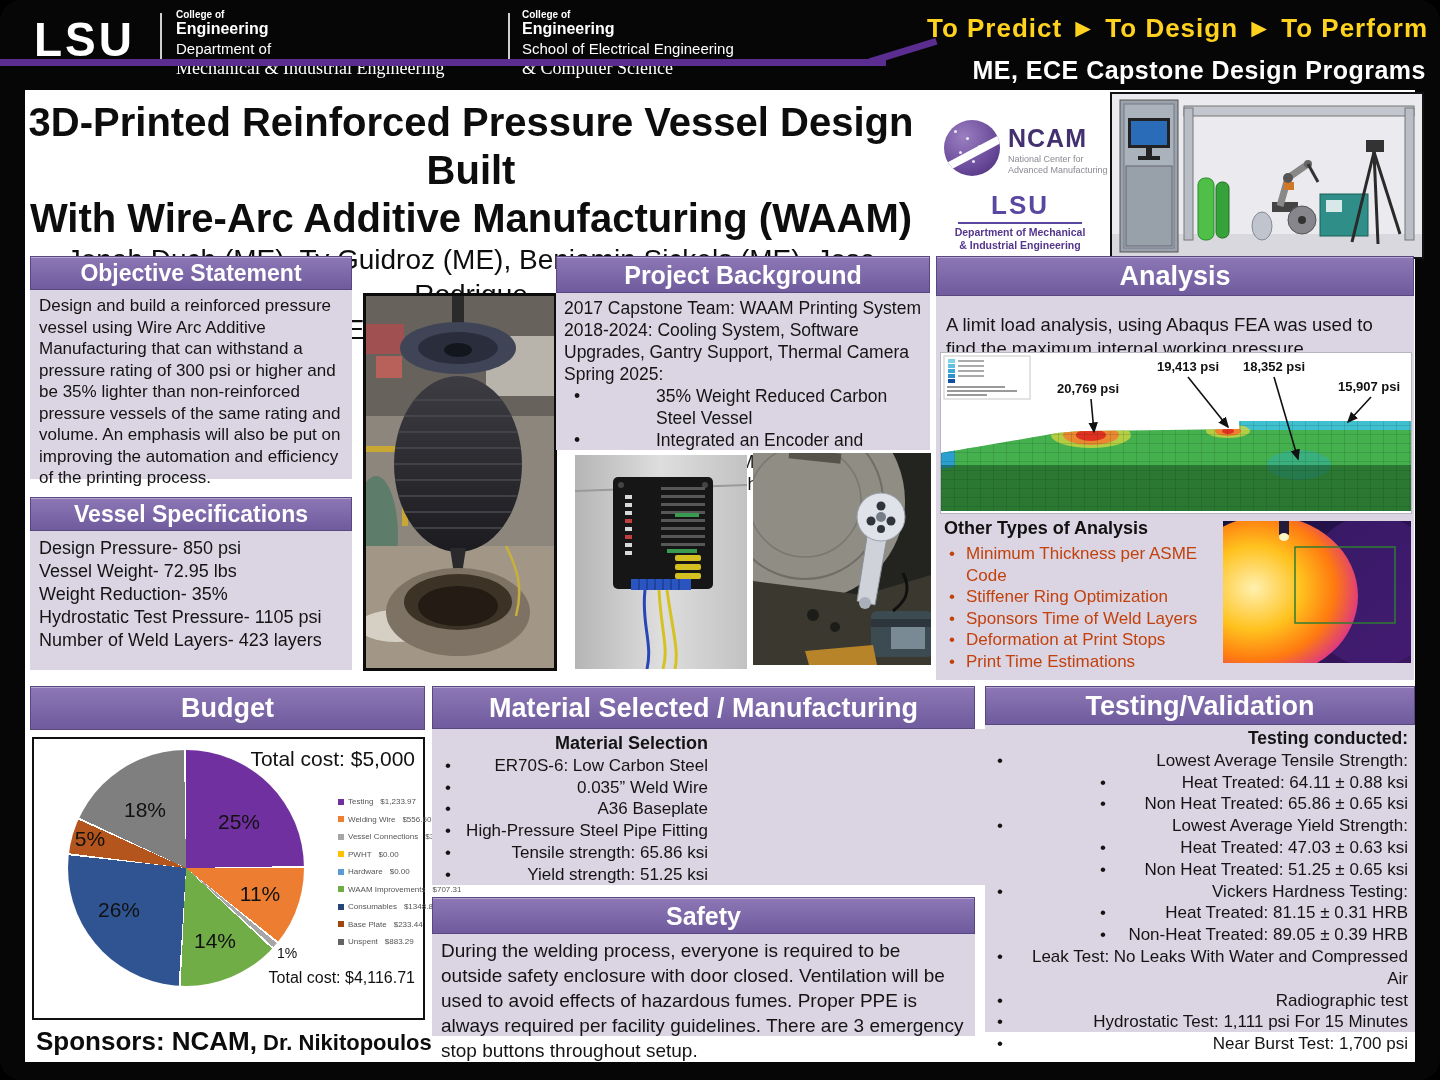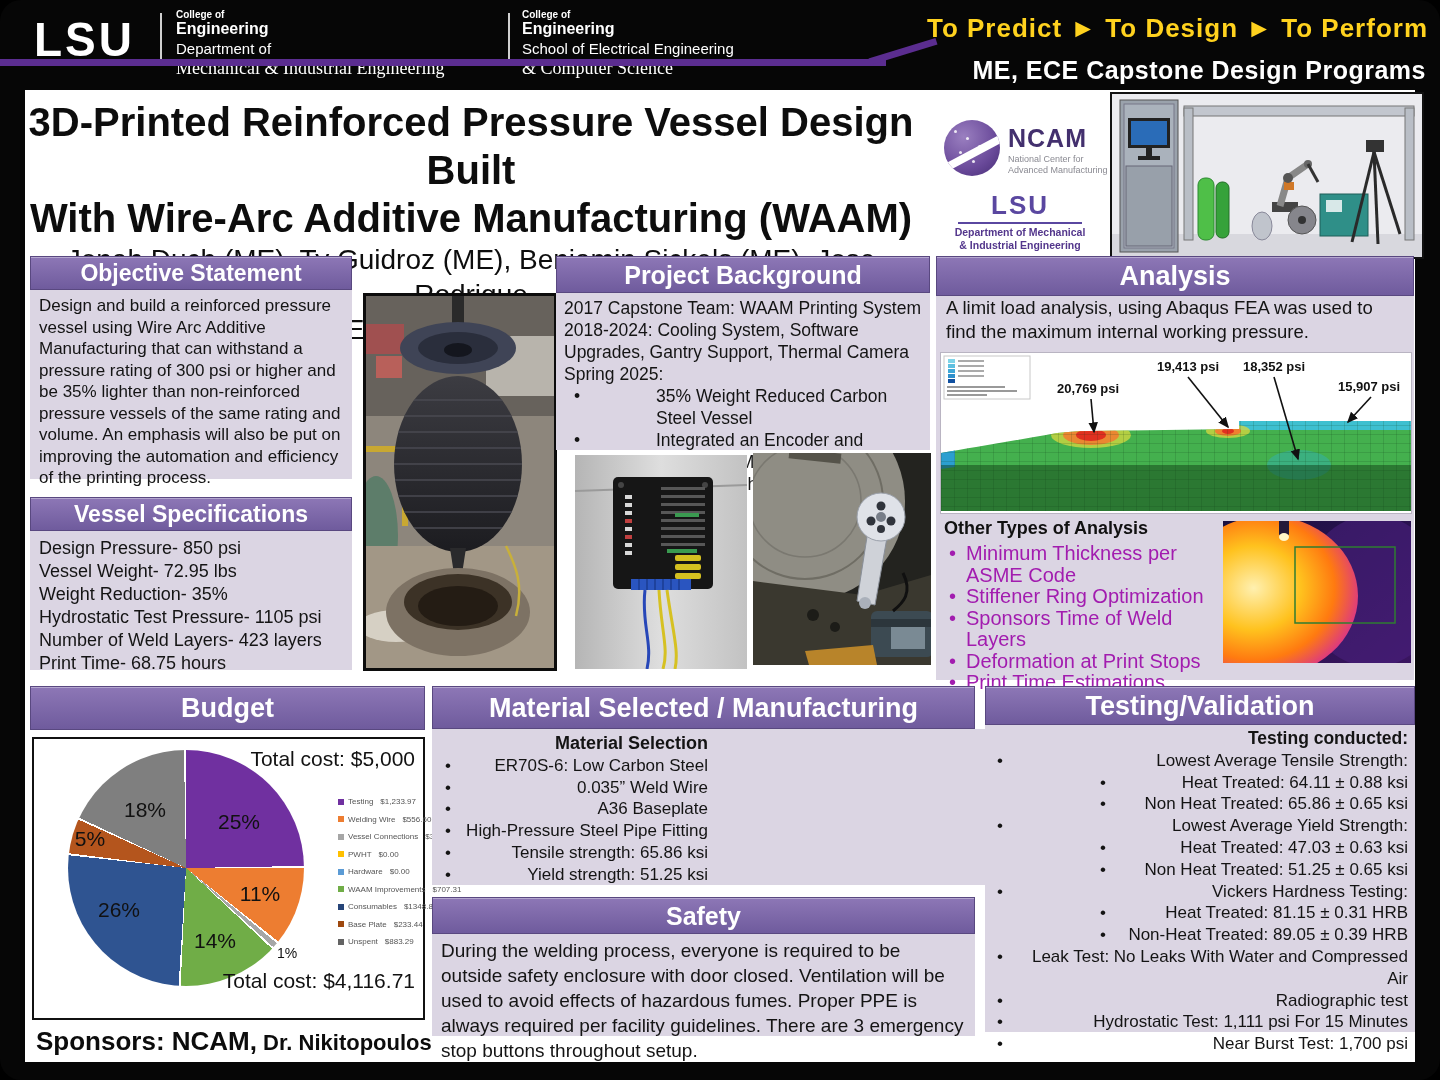--- a/index.html
+++ b/index.html
@@ -36,24 +36,24 @@
 
   
   #bg-hdr  { left:556px; top:256px; width:374px; height:37px; font-size:25px; line-height:36px; }
   #bg-body { left:556px; top:293px; width:374px; height:157px; font-size:17.5px; line-height:22px; padding:4px 8px; }
   .bg-bullet { position:relative; padding-left:92px; }
   .bg-bullet::before { content:"•"; position:absolute; left:10px; }
 
   
   #an-hdr  { left:936px; top:256px; width:478px; height:40px; font-size:27px; line-height:39px; }
   #an-body { left:936px; top:296px; width:478px; height:384px; }
-  .an-text { margin:0 10px 0 10px; font-size:18.5px; line-height:24px; color:#141414; }
+  .an-text { margin:17px 10px 0 10px; font-size:18.5px; line-height:24px; color:#141414; }
   #fea-box { position:absolute; left:4px; top:56px; width:470px; height:160px; background:#fff; border:1px solid #b9b4c2; }
   .other-title { position:absolute; left:8px; top:222px; font-size:18px; font-weight:700; color:#111; }
-  .other-list { position:absolute; left:8px; top:247px; width:284px; font-size:20px; line-height:21.5px; color:#a21caf; }
+  .other-list { position:absolute; left:8px; top:247px; width:284px; font-size:17px; line-height:21.5px; color:#c2410c; }
   .dot { position:relative; padding-left:22px; }
   .dot::before { content:"•"; position:absolute; left:5px; }
   #thermal-box { position:absolute; left:287px; top:225px; width:188px; height:142px; }
 
   
   .photo { position:absolute; overflow:hidden; }
   #photo-vessel { left:363px; top:293px; width:188px; height:372px; border:3px solid #0c0c0c; }
   #photo-control { left:575px; top:455px; width:172px; height:214px; }
   #photo-motor { left:753px; top:453px; width:178px; height:212px; }
   #cad-box { left:1110px; top:92px; width:310px; height:163px; border:2px solid #111; background:#ebebef; }
@@ -69,21 +69,21 @@
   .ncam-rule { position:absolute; left:28px; top:128px; width:124px; height:2px; background:#5a47a0; }
   .ncam-dept { position:absolute; left:0; top:132px; width:180px; text-align:center; font-size:10.5px; font-weight:700; color:#53368c; line-height:12.5px; }
 
   
   #budget-hdr { left:30px; top:686px; width:395px; height:44px; font-size:27px; line-height:43px; }
   #budget-box { position:absolute; left:32px; top:737px; width:393px; height:283px; background:#fff; border:2px solid #111; box-sizing:border-box; }
   #pie { position:absolute; left:34px; top:11px; width:236px; height:236px; border-radius:50%; }
   .pct { position:absolute; transform:translate(-50%,-50%); font-size:21px; color:#111; }
   .pct-small { font-size:14px; }
   .total-top { position:absolute; right:8px; top:8px; font-size:21px; color:#111; }
-  .total-bottom { position:absolute; right:8px; top:230px; font-size:21px; color:#111; }
+  .total-bottom { position:absolute; right:8px; top:230px; font-size:16px; color:#111; }
   #budget-legend { position:absolute; left:276px; top:58px; width:114px; }
   .lg-item { display:flex; align-items:center; gap:4px; margin-bottom:8.5px; font-size:8px; color:#555; white-space:nowrap;padding-left:28px; }
   .lg-item .sw { width:6px; height:6px; flex:0 0 6px; }
   .lg-item .lg-val { margin-left:3px; }
 
   
   #mat-hdr  { left:432px; top:686px; width:543px; height:43px; font-size:27px; line-height:42px; }
   #mat-body { left:432px; top:729px; width:586px; height:156px; font-size:17px; line-height:21.8px; padding:4px 8px;text-align:right; }
   .mat-col-title { font-weight:700; font-size:18px; }
   #mat-left { position:absolute; left:8px; top:4px; width:268px; }
@@ -194,21 +194,20 @@
   <div class="phdr" id="obj-hdr">Objective Statement</div>
   <div class="pbody" id="obj-body">Design and build a reinforced pressure vessel using Wire Arc Additive Manufacturing that can withstand a pressure rating of 300 psi or higher and be 35% lighter than non-reinforced pressure vessels of the same rating and volume. An emphasis will also be put on improving the automation and efficiency of the printing process.</div>
 
   <div class="phdr" id="specs-hdr">Vessel Specifications</div>
   <div class="pbody" id="specs-body">
     <div>Design Pressure- 850 psi</div>
     <div>Vessel Weight- 72.95 lbs</div>
     <div>Weight Reduction- 35%</div>
     <div>Hydrostatic Test Pressure- 1105 psi</div>
     <div>Number of Weld Layers- 423 layers</div>
-    <div>Print Time- 68.75 hours</div>
   </div>
 
   <div class="photo" id="photo-vessel">
     <svg viewBox="0 0 188 372" width="188" height="372">
       <defs>
         <linearGradient id="vgrad" x1="0" y1="0" x2="0" y2="1">
           <stop offset="0" stop-color="#3c3c42"></stop>
             <stop offset="1" stop-color="#1c1c20"></stop>
         </linearGradient>
         <clipPath id="vclip">

